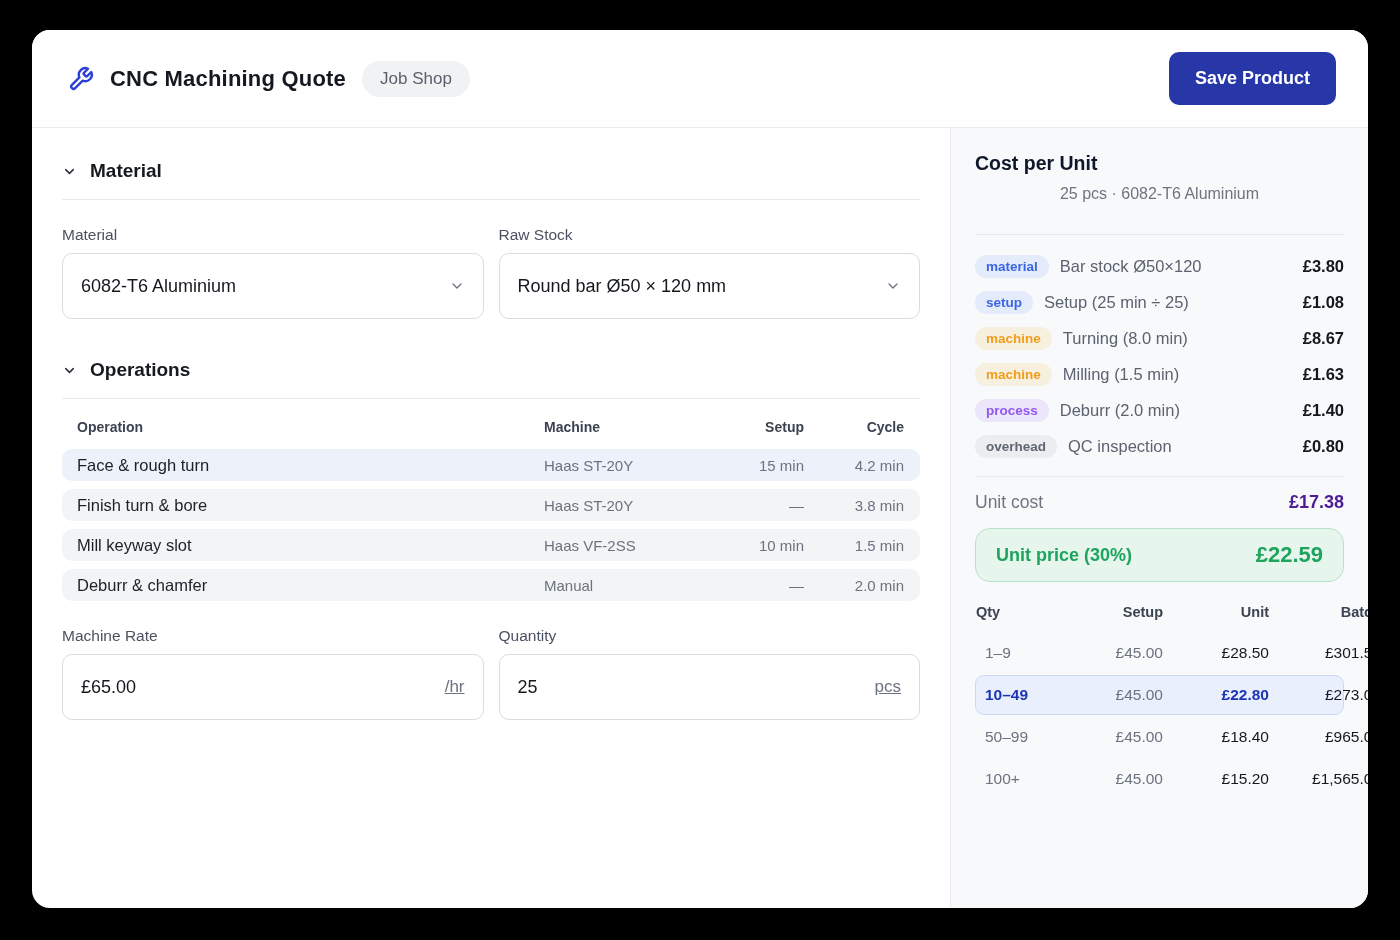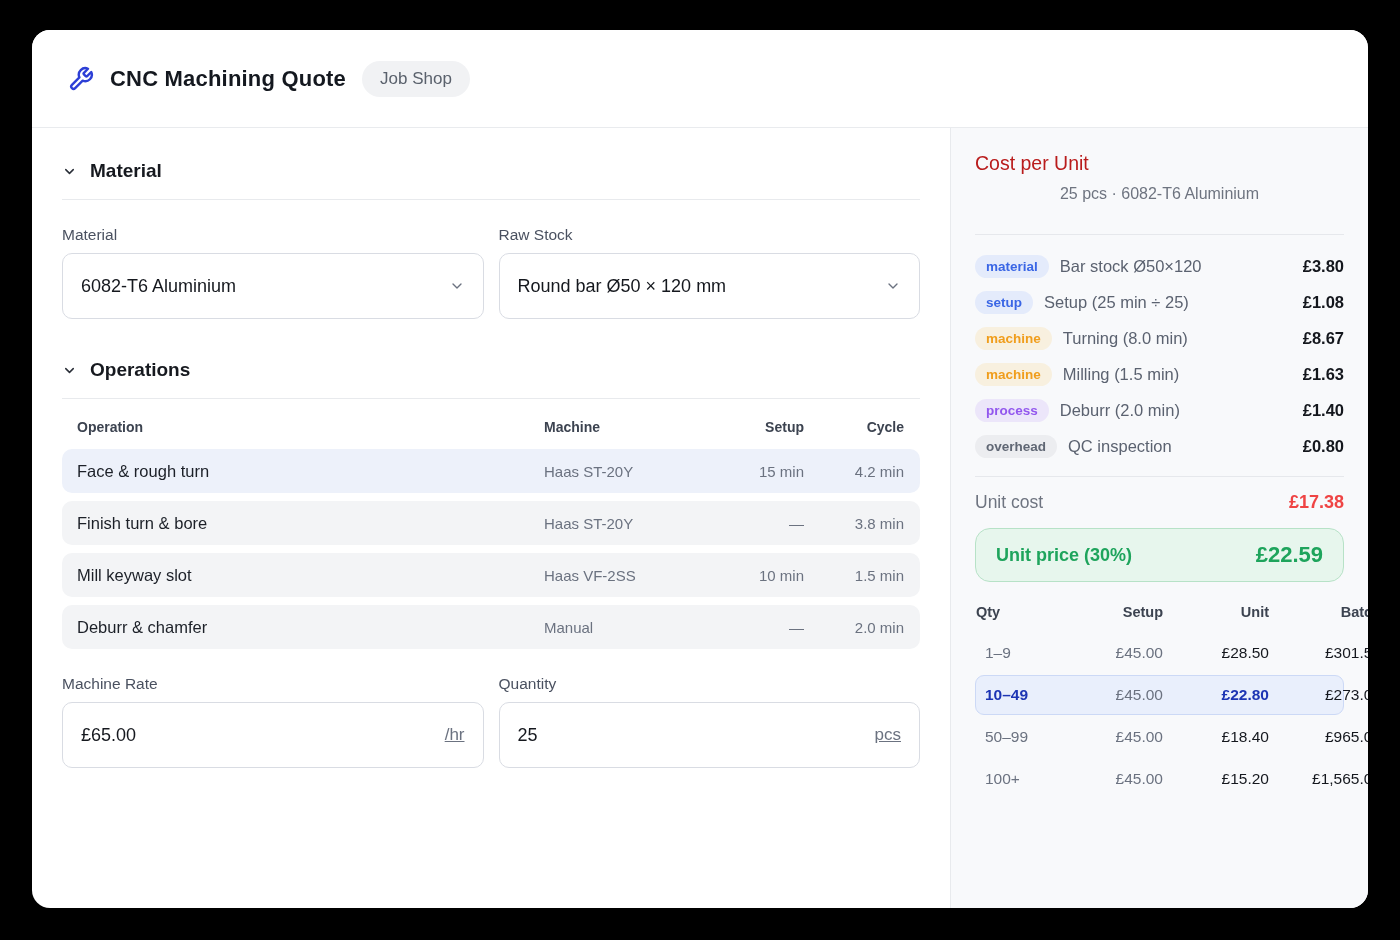--- a/index.html
+++ b/index.html
@@ -26,42 +26,42 @@
   .field-row { display: flex; gap: 15px; margin-top: 26px; }
   .field { flex: 1; }
   .field label { display: block; font-size: 15.5px; color: #4a5160; margin-bottom: 9px; }
   .selectbox, .inputbox { height: 66px; background: #fff; border: 1px solid #d9dce3; border-radius: 10px; display: flex; align-items: center; justify-content: space-between; padding: 0 18px; font-size: 18px; color: #15181e; cursor: pointer; }
   .suffix { color: #6b7280; font-size: 17px; text-decoration: underline; }
   .sel-chev { color: #6b7280; display: flex; }
 
   .ops-section { margin-top: 40px; }
   .ops-head { display: grid; grid-template-columns: 1fr 160px 100px 100px; padding: 20px 16px 14px 15px; font-size: 14px; font-weight: 700; color: #3c4350; }
   .ops-head .r, .ops-row .r { text-align: right; }
-  .ops-row { display: grid; grid-template-columns: 1fr 160px 100px 100px; align-items: center; height: 44px; padding: 0 16px 0 15px; border-radius: 10px; background: #f3f4f6; margin-bottom: 8px; font-size: 15px; color: #6b7280; cursor: pointer; }
+  .ops-row { display: grid; grid-template-columns: 1fr 160px 100px 100px; align-items: center; height: 32px; padding: 0 16px 0 15px; border-radius: 10px; background: #f3f4f6; margin-bottom: 8px; font-size: 15px; color: #6b7280; cursor: pointer; }
   .ops-row .op-name { font-size: 16.5px; color: #1c2028; }
   .ops-row.active { background: #edf1fa; }
 
   
   .right { width: 418px; background: #f8f9fb; border-left: 1px solid #e8eaed; padding: 24px 0 0 24px; overflow: hidden; }
   .inner { width: 369px; }
-  .sum-title { font-size: 19.5px; font-weight: 400; color: #b91c1c; margin-bottom: 10px; }
+  .sum-title { font-size: 19.5px; font-weight: 700; color: #0f172a; margin-bottom: 10px; }
   .sum-sub { text-align: center; color: #6e7480; font-size: 16px; margin-bottom: 31px; }
   .divider { border: none; border-top: 1px solid #e6e8ec; }
   .lines { padding: 13px 0 12px; }
   .line { display: flex; align-items: center; height: 36px; gap: 11px; }
   .tag { font-size: 13.5px; font-weight: 600; padding: 4px 11px; border-radius: 999px; }
   .tag-blue { background: #e4ebfb; color: #3a66e5; }
   .tag-orange { background: #f8f0df; color: #f09d1c; }
   .tag-purple { background: #ece6fa; color: #9257ee; }
   .tag-gray { background: #ecedf0; color: #606774; }
   .line-label { color: #5b6270; font-size: 16.5px; }
   .line-amt { margin-left: auto; font-weight: 600; color: #14171d; font-size: 16.5px; }
   .unitcost { display: flex; align-items: center; margin: 15px 0; text-align: right; }
   .unitcost .lbl { color: #6e7480; font-size: 17.5px; }
-  .unitcost .amt { margin-left: auto; font-weight: 700; font-size: 18px; color: #ef4444; }
+  .unitcost .amt { margin-left: auto; font-weight: 700; font-size: 18px; color: #4c1d95; }
   .pricebox { height: 54px; background: #e7f6ed; border: 1px solid #b7e2c7; border-radius: 15px; display: flex; align-items: center; padding: 0 20px; margin-bottom: 16px; }
   .pricebox .lbl { color: #1ea45c; font-weight: 700; font-size: 18px; }
   .pricebox .amt { margin-left: auto; color: #1ea45c; font-weight: 700; font-size: 22px; }
 
   .qty-table { width: 406px; margin-top: 5px; }
   .qt-head, .qt-row { display: grid; grid-template-columns: 64px 124px 106px 112px; }
   .qt-head { font-weight: 700; font-size: 14.5px; color: #3c4350; padding: 6px 0 12px; }
   .qt-head span:first-child { padding-left: 1px; }
   .qt-head .r { text-align: right; }
   .qt-row { position: relative; height: 42px; align-items: center; font-size: 15.5px; cursor: pointer; }
@@ -82,20 +82,21 @@
   <header class="topbar">
     <div class="topbar-left">
       <span class="wrench">
         <svg width="26" height="26" viewBox="0 0 24 24" fill="none" stroke="currentColor" stroke-width="2.2" stroke-linecap="round" stroke-linejoin="round">
             <path d="M14.7 6.3a1 1 0 0 0 0 1.4l1.6 1.6a1 1 0 0 0 1.4 0l3.77-3.77a6 6 0 0 1-7.94 7.94l-6.91 6.91a2.12 2.12 0 0 1-3-3l6.91-6.91a6 6 0 0 1 7.94-7.94l-3.76 3.76z"></path>
           </svg>
       </span>
       <span class="page-title">CNC Machining Quote</span>
       <span class="shop-pill">Job Shop</span>
     </div>
+    <button class="save-btn">Save Product</button>
   </header>
 
   <div class="main">
 
     <section class="left">
 
       <div class="section-head">
         <span class="chev">
           <svg width="15" height="15" viewBox="0 0 24 24" fill="none" stroke="currentColor" stroke-width="2.4" stroke-linecap="round" stroke-linejoin="round">
               <polyline points="6 9 12 15 18 9"></polyline>

